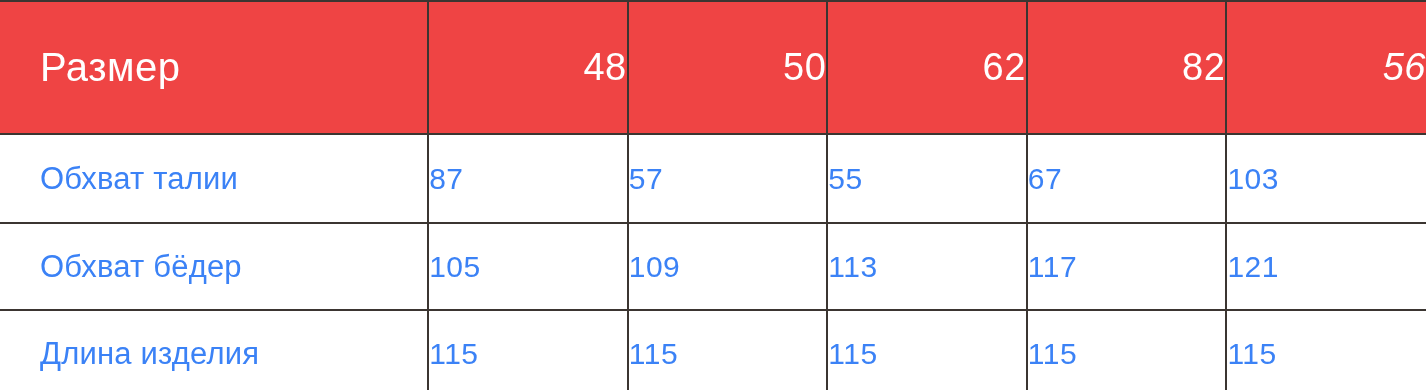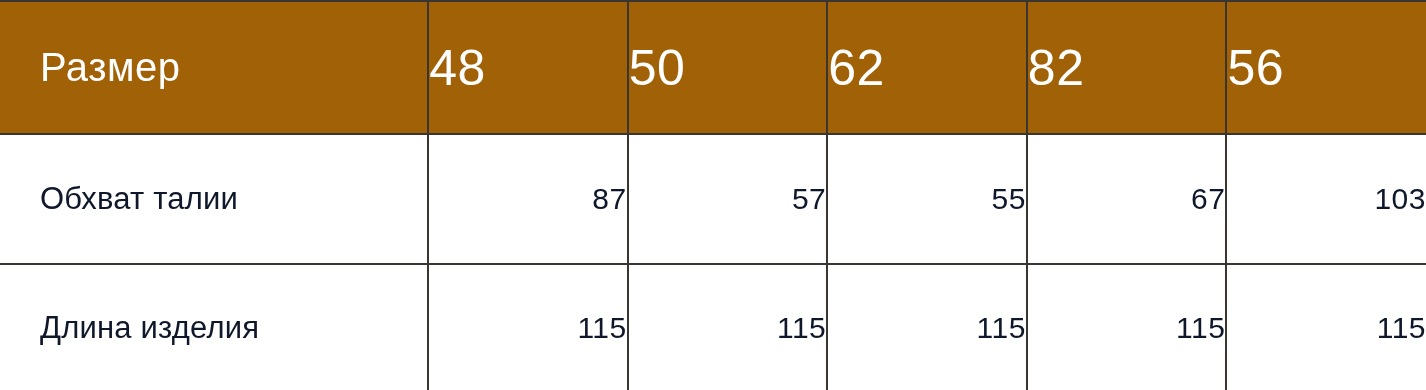--- a/index.html
+++ b/index.html
@@ -25,67 +25,67 @@
   .size-table td,
   .size-table th {
     border: 2px solid #3b3531;
     padding: 0;
     margin: 0;
     font-weight: normal;
   }
 
   
   thead th {
-    background: #a16207;
+    background: #ef4444;
     color: #ffffff;
     height: 131px;
     vertical-align: middle;
     border-top: none;
   }
   th.head-label {
     text-align: left;
     padding-left: 40px;
     font-size: 40px;
     letter-spacing: 0.5px;
     border-left: none;
   }
   th.head-size {
-    text-align: left;
-    font-size: 50px;
+    text-align: right;
+    font-size: 38px;
     letter-spacing: 0.5px;
   }
   th.head-size:last-child {
     border-right: none;
+    font-style: italic;
   }
 
   
   tbody td {
-    color: #0f172a;
+    color: #3b82f6;
     vertical-align: middle;
     background: #ffffff;
   }
   tbody tr.row-first td { height: 87px; }
   tbody tr.row-mid   td { height: 85px; }
   tbody tr.row-last  td { height: 85px; border-bottom: none; }
 
   td.row-label {
     text-align: left;
     padding-left: 40px;
     font-size: 31px;
     letter-spacing: 0.2px;
     border-left: none;
   }
   td.cell-value {
-    text-align: right;
+    text-align: left;
     font-size: 30px;
     letter-spacing: 0.5px;
   }
   td.cell-value:last-child {
     border-right: none;
-    padding-left: 19px;
   }
 
   .col-label { width: 427px; }
   .col-size  { width: 199px; }
 </style>
 </head>
 <body>
 
 <table class="size-table">
   <colgroup>
@@ -108,20 +108,28 @@
   </thead>
   <tbody>
     <tr class="row-first">
       <td class="row-label">Обхват талии</td>
       <td class="cell-value">87</td>
       <td class="cell-value">57</td>
       <td class="cell-value">55</td>
       <td class="cell-value">67</td>
       <td class="cell-value">103</td>
     </tr>
+    <tr class="row-mid">
+      <td class="row-label">Обхват бёдер</td>
+      <td class="cell-value">105</td>
+      <td class="cell-value">109</td>
+      <td class="cell-value">113</td>
+      <td class="cell-value">117</td>
+      <td class="cell-value">121</td>
+    </tr>
     <tr class="row-last">
       <td class="row-label">Длина изделия</td>
       <td class="cell-value">115</td>
       <td class="cell-value">115</td>
       <td class="cell-value">115</td>
       <td class="cell-value">115</td>
       <td class="cell-value">115</td>
     </tr>
   </tbody>
 </table>

